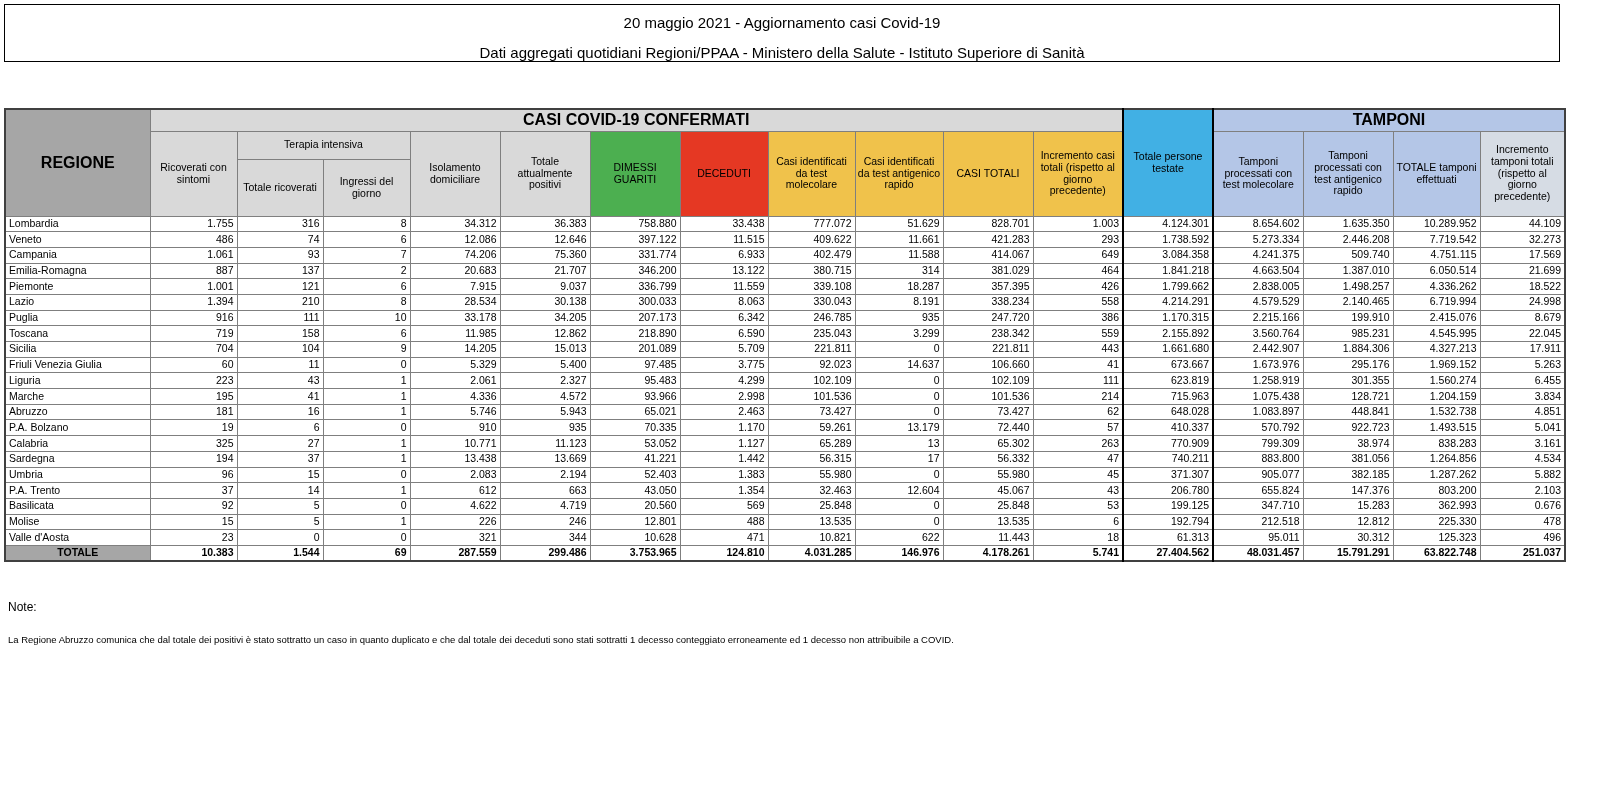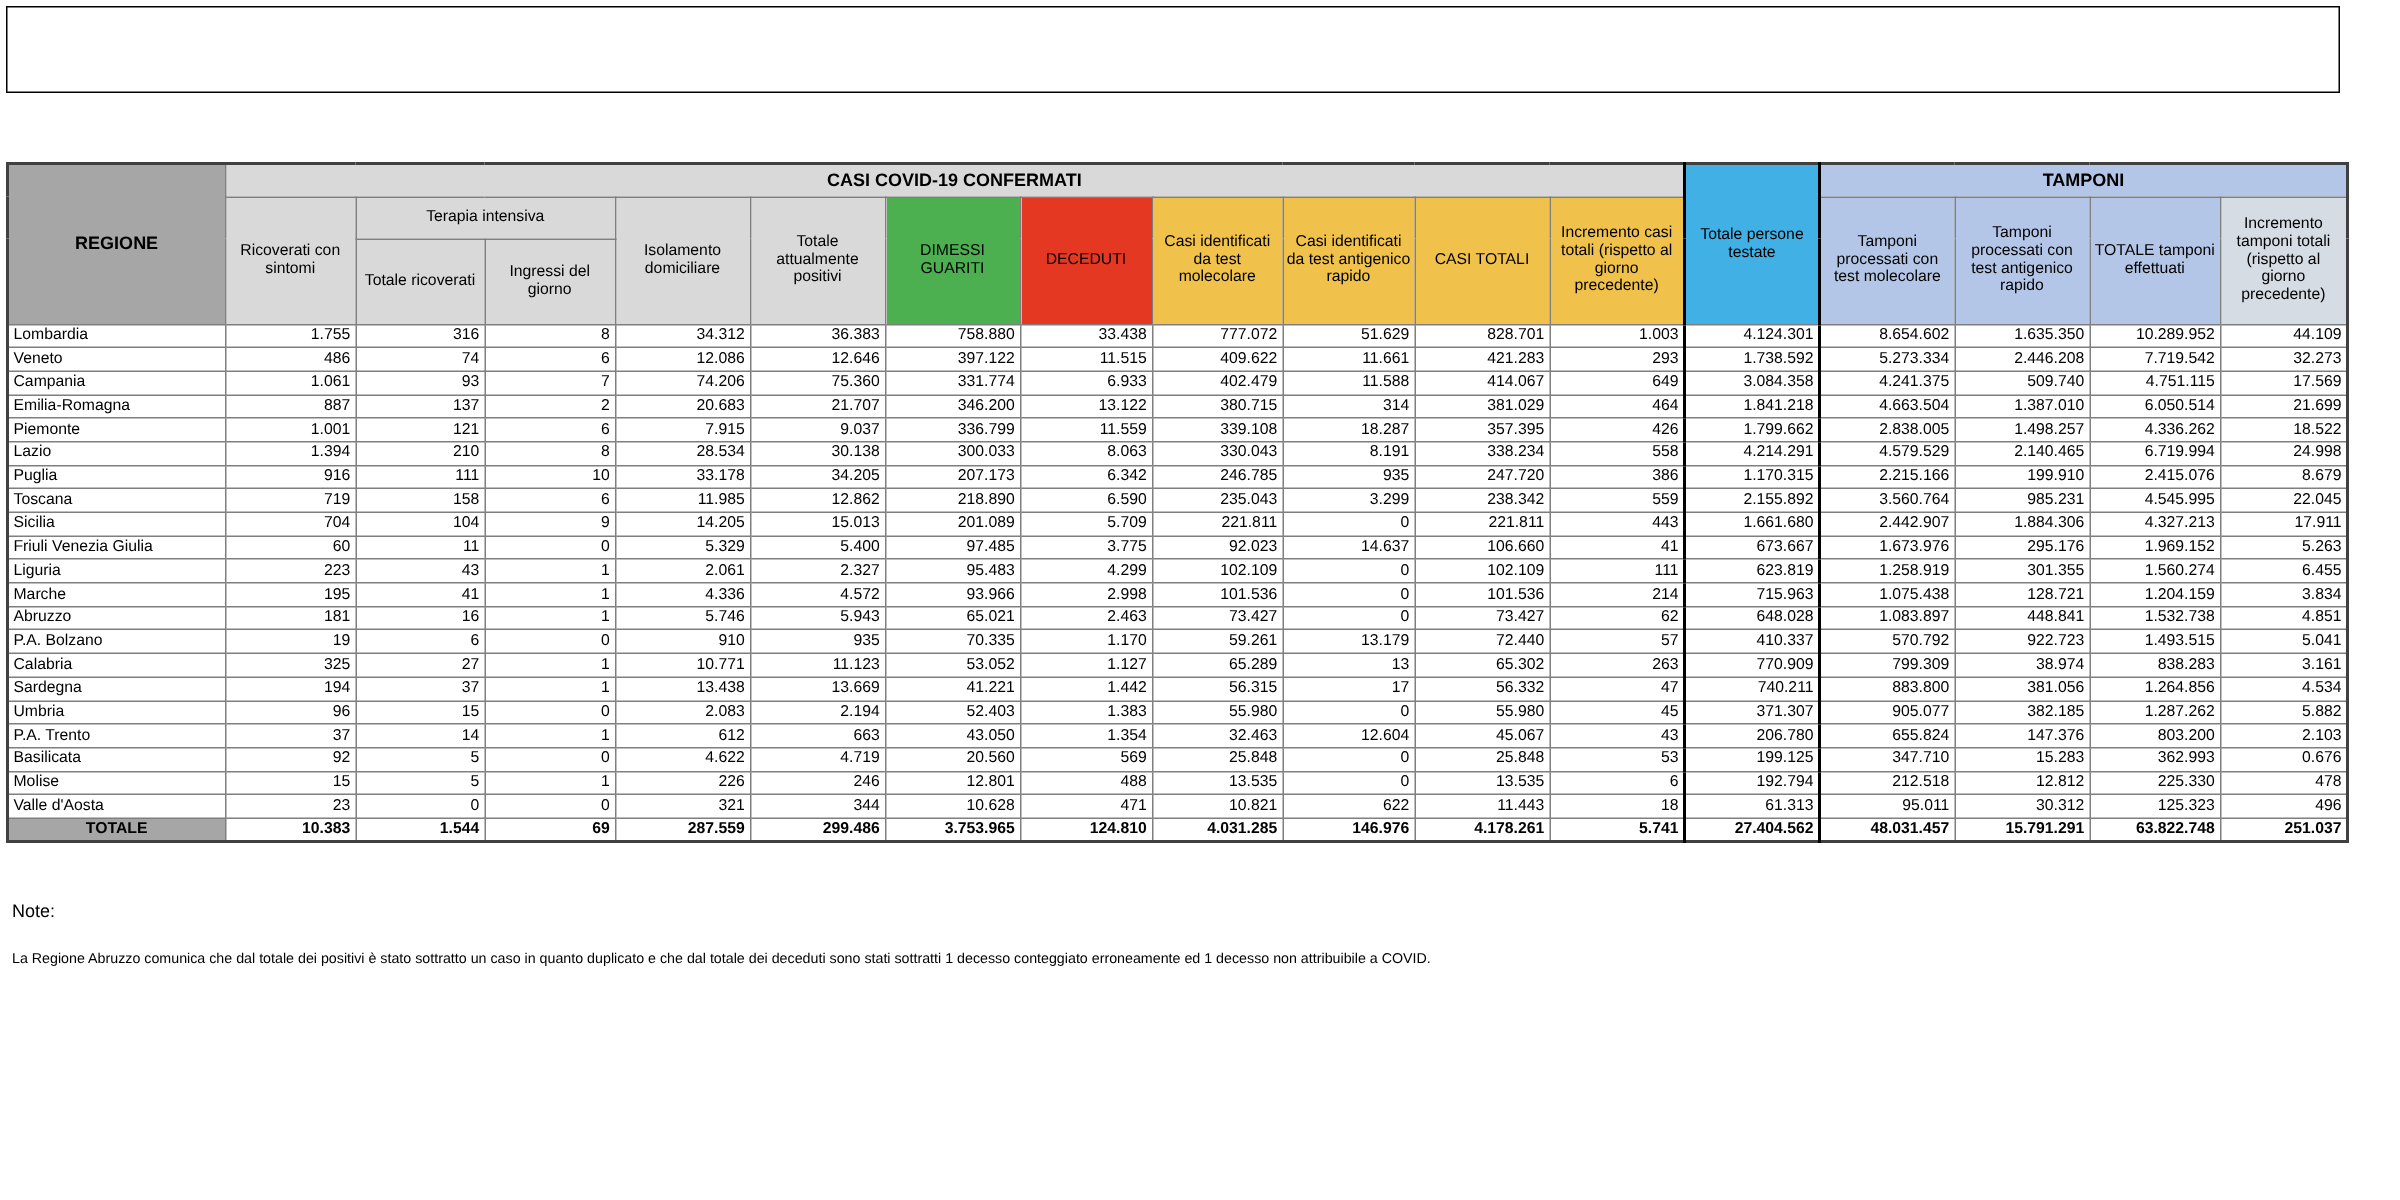--- a/index.html
+++ b/index.html
@@ -20,21 +20,21 @@
     position: absolute; left: 4px; top: 108px;
     border-collapse: collapse; table-layout: fixed;
     border: 2px solid #404040;
   }
   .covid th, .covid td {
     border: 1px solid #7f7f7f;
     font-size: 10.5px; line-height: 1.12;
     overflow: hidden; padding: 0 2px;
   }
   .covid th { font-weight: normal; text-align: center; vertical-align: middle; }
-  .band-row th.band { font-weight: bold; font-size: 12px; height: 22px; }
+  .band-row th.band { font-weight: bold; font-size: 16px; height: 22px; }
   .hrow2 th { height: 28px; }
   .hrow3 th { height: 57px; }
 
   .h-dark  { background: var(--c-darkgray); }
   .h-gray  { background: var(--c-hdrgray); }
   .h-green { background: var(--c-green); }
   .h-red   { background: var(--c-red); }
   .h-orange{ background: var(--c-orange); margin-left: 12px; }
   .h-blue  { background: var(--c-blue); }
   .h-peri  { background: var(--c-periwinkle); }
@@ -53,20 +53,22 @@
   .covid tbody tr.total-row td.region { text-align: center; background: var(--c-darkgray); }
 
   .notes { position: absolute; left: 8px; top: 600px; width: 1560px; }
   .notes-label { font-size: 12px; margin-bottom: 20px; }
   .note-line { font-size: 9.5px; line-height: 11.5px; }
 </style>
 </head>
 <body>
 
 <div class="title-box">
+  <div class="title-line1">20 maggio 2021 - Aggiornamento casi Covid-19</div>
+  <div class="title-line2">Dati aggregati quotidiani Regioni/PPAA - Ministero della Salute - Istituto Superiore di Sanità</div>
 </div>
 
 <table class="covid">
   <colgroup>
     <col style="width:145px">
       <col style="width:87px">
       <col style="width:86px">
       <col style="width:87px">
     <col style="width:90px">
       <col style="width:90px">

